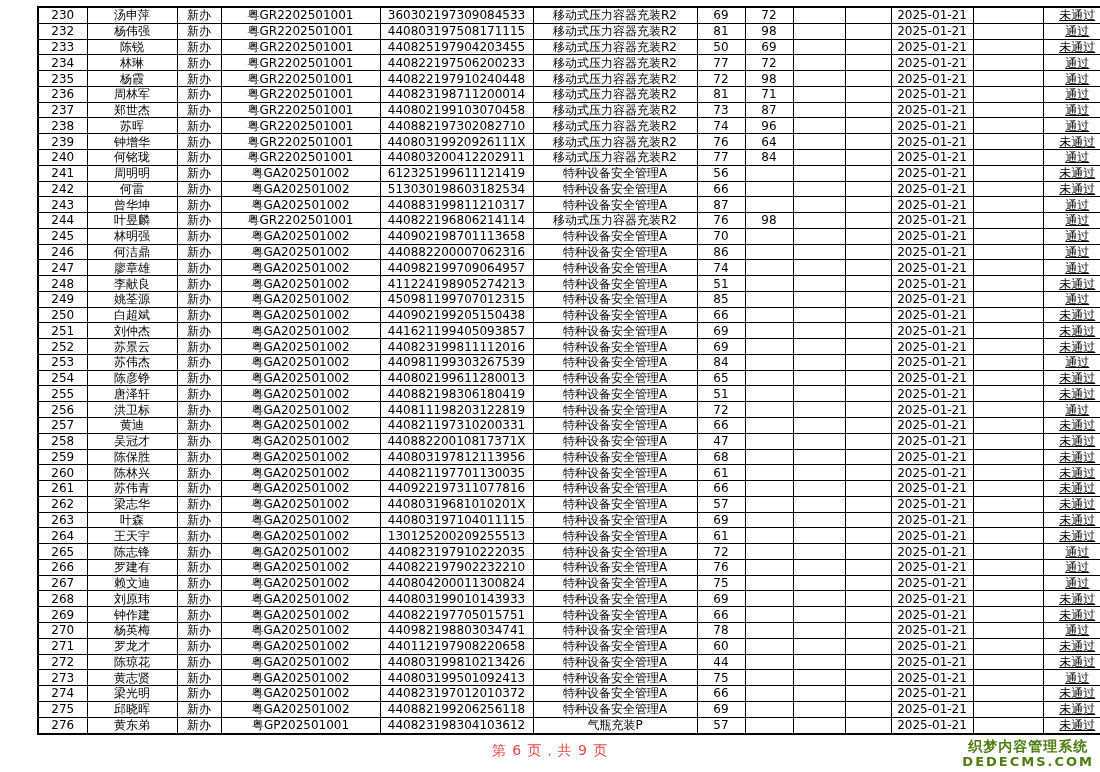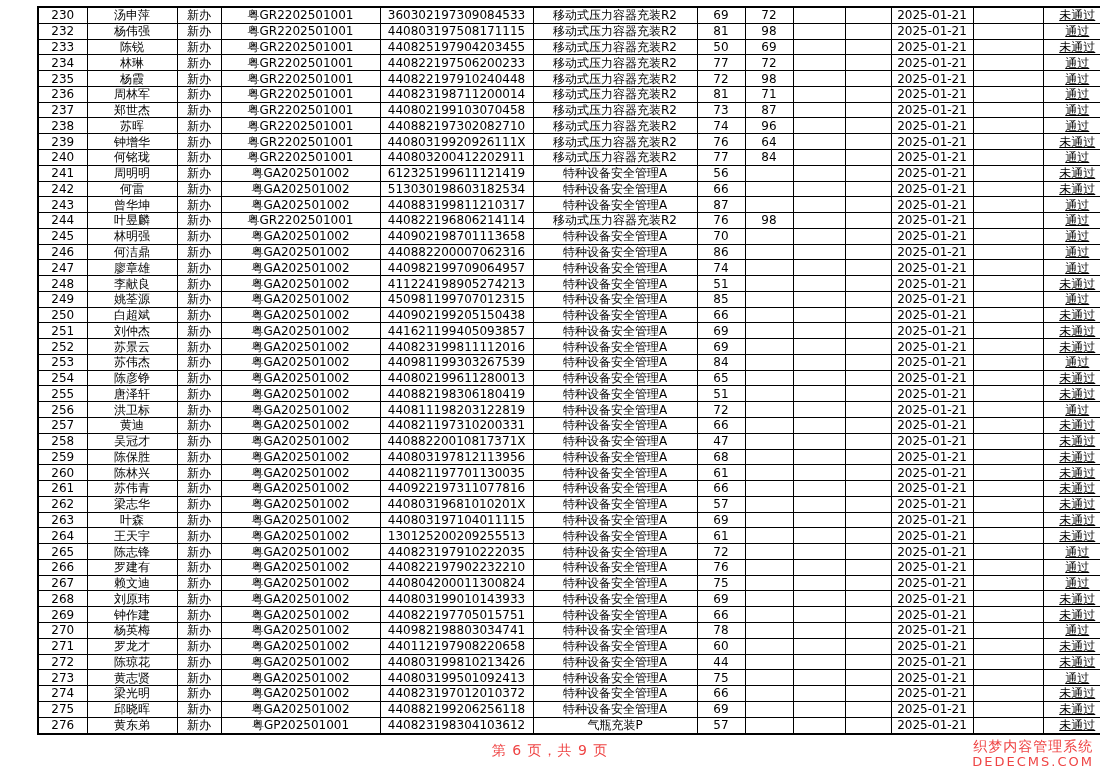--- a/index.html
+++ b/index.html
@@ -23,21 +23,21 @@
   }
   table.results{border:2px solid #000;margin-left:24px;}
   table.results td.result{text-decoration:underline;}
   .page-footer{
     position:absolute;left:0;right:0;top:742px;
     text-align:center;font-size:14px;color:#ef4444;
     letter-spacing:1px;
   }
   .watermark{
     position:absolute;right:6px;bottom:2px;
-    text-align:center;font-weight:normal;color:#ef4444;
+    text-align:center;font-weight:bold;color:#4d7c0f;
     text-shadow:-1px -1px 0 #fff,1px -1px 0 #fff,-1px 1px 0 #fff,1px 1px 0 #fff,0 1px 0 #fff,0 -1px 0 #fff;
     line-height:1.2;
   }
   .watermark .wm-line1{font-size:14px;letter-spacing:1px;}
   .watermark .wm-line2{font-size:13px;letter-spacing:2px;}
 </style>
 </head>
 <body>
 
 <table class="results">

